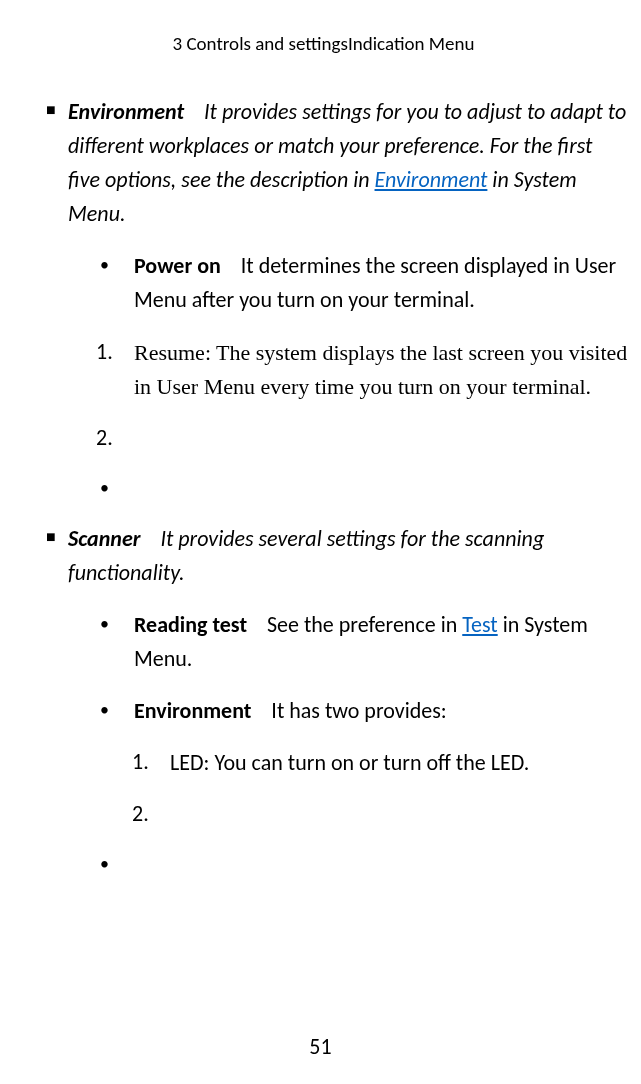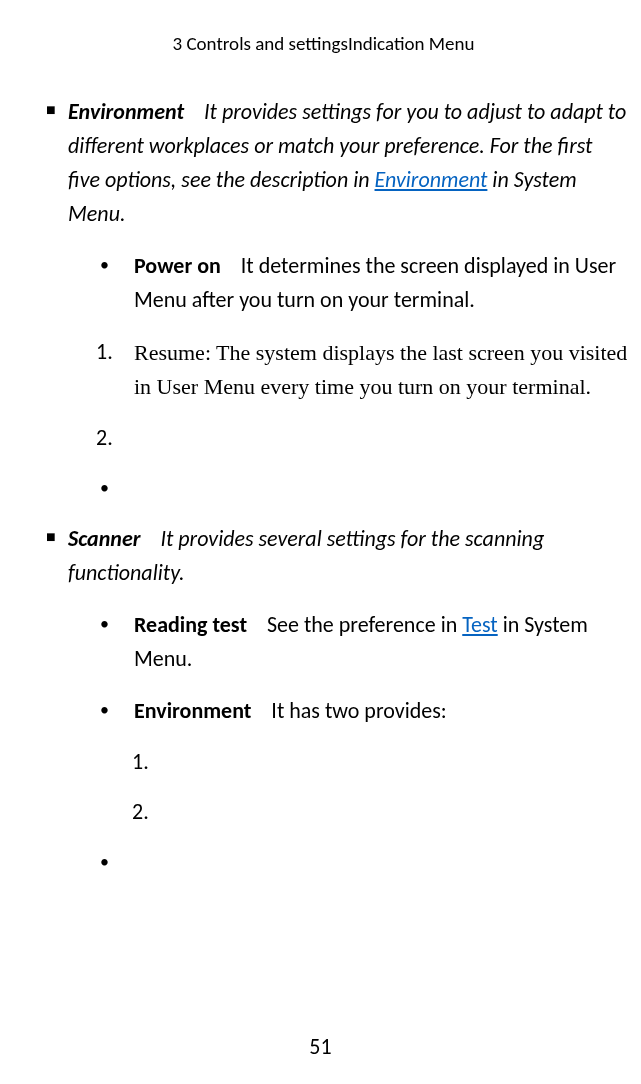--- a/index.html
+++ b/index.html
@@ -168,20 +168,21 @@
     <div class="sub">
       <div class="bul">•</div>
       <div class="txt">
         <span class="bold">Environment</span>&nbsp;&nbsp;&nbsp;
         <span>It has two provides:</span>
       </div>
     </div>
 
     <div class="num2">
       <div class="bul">1.</div>
+      <div class="txt">LED: You can turn on or turn off the LED.</div>
     </div>
 
     <div class="num2">
       <div class="bul">2.</div>
     </div>
 
     <div class="sub">
       <div class="bul">•</div>
     </div>
 

